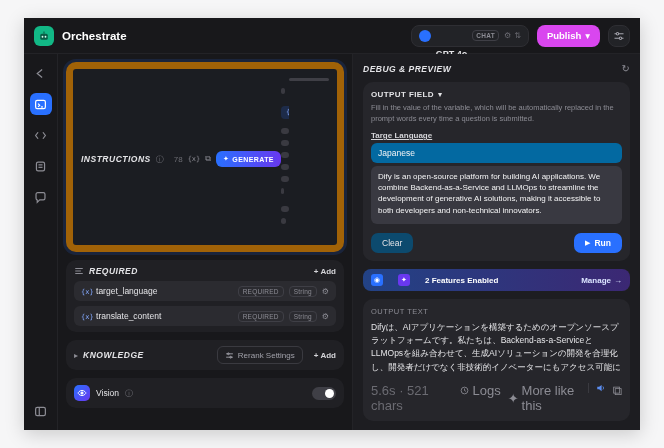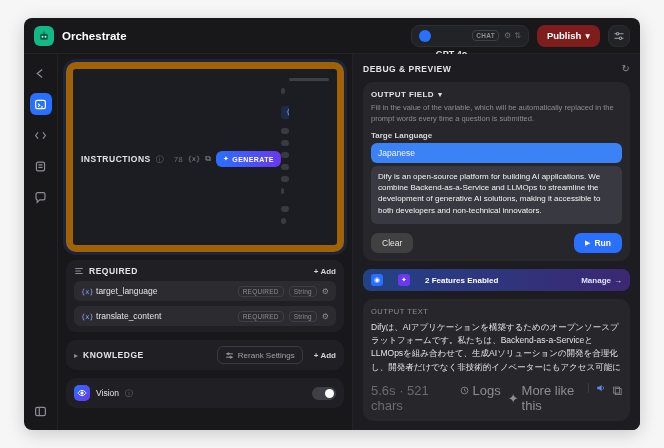--- a/index.html
+++ b/index.html
@@ -1,45 +1,45 @@
 <!DOCTYPE html>
 <html><head>
 <meta charset="utf-8">
 <style>
   * { margin:0; padding:0; box-sizing:border-box; }
   html,body { width:664px; height:448px; background:#f6f6f7; font-family:"Liberation Sans","DejaVu Sans",sans-serif; overflow:hidden; }
   .window { position:absolute; left:24px; top:18px; width:616px; height:412px; background:#18181b;
-            border-radius:8px; box-shadow:0 4px 18px rgba(0,0,0,.18); display:flex; flex-direction:column; overflow:hidden; }
+            border-radius:0; box-shadow:0 4px 18px rgba(0,0,0,.18); display:flex; flex-direction:column; overflow:hidden; }
 
   
   .hdr { height:36px; flex:0 0 36px; display:flex; align-items:center; padding:0 10px; gap:8px; border-bottom:1px solid #232327; }
   .app-icon { width:20px; height:20px; border-radius:6px; background:#12b886; display:flex; align-items:center; justify-content:center; }
   .hdr-title { color:#fff; font-size:11.5px; font-weight:bold; }
   .hdr-spacer { flex:1; }
   .model-pill { display:flex; align-items:center; gap:5px; background:#222327; border:1px solid #2e2e33; border-radius:8px; height:22px; padding:0 7px; cursor:pointer; }
   .model-dot { width:12px; height:12px; border-radius:50%; background:#2970ff; display:inline-block; }
   .model-name { color:#e4e4e7; font-size:9px; font-weight:bold;margin-top:36px; }
   .mode-badge { color:#8c8c94; font-size:6.5px; font-weight:bold; border:1px solid #3f3f46; border-radius:4px; padding:1px 3px; letter-spacing:.3px; }
   .pill-mini { color:#6b6b72; font-size:8px; display:inline-flex; gap:3px; }
-  .publish-btn { display:flex; align-items:center; gap:4px; background:#7f1d1d; color:#fff; border:none; border-radius:8px; height:22px; padding:0 10px; font-size:9.5px; font-weight:bold; cursor:pointer; font-family:inherit; }
+  .publish-btn { display:flex; align-items:center; gap:4px; background:#d946ef; color:#fff; border:none; border-radius:8px; height:22px; padding:0 10px; font-size:9.5px; font-weight:bold; cursor:pointer; font-family:inherit; }
   .hdr-sq-btn { width:22px; height:22px; border-radius:8px; background:#222327; border:1px solid #2e2e33; color:#a1a1aa; display:flex; align-items:center; justify-content:center; cursor:pointer; }
 
   
   .body { flex:1; display:flex; min-height:0; }
   .sidebar { width:34px; flex:0 0 34px; border-right:1px solid #232327; display:flex; flex-direction:column; align-items:center; padding:8px 0 8px; gap:9px; }
   .side-btn { width:22px; height:22px; border-radius:6px; display:flex; align-items:center; justify-content:center; color:#8c8c94; cursor:pointer; }
   .side-btn.active { background:#2970ff; color:#fff; }
   .side-bottom { margin-top:auto; }
 
   .left-panel { width:294px; flex:0 0 294px; display:flex; flex-direction:column; padding:8px; gap:8px; overflow:hidden; }
 
   
   .instr-box { border:7px solid #a16207; box-shadow:0 0 0 3px rgba(41,112,255,.14); border-radius:10px; background:#1b1d22; height:190px; padding:7px 8px 3px; display:flex; flex-direction:row; }
   .instr-head { display:flex; align-items:center; gap:5px; }
-  .sec-title { color:#e4e4e7; font-size:8.5px; font-weight:bold; letter-spacing:.5px; }
+  .sec-title { color:#e4e4e7; font-size:8.5px; font-weight:bold; letter-spacing:.5px;font-style:italic; }
   .info-i { color:#6b6b72; font-size:8px; }
   .instr-count { color:#6b6b72; font-size:8px; }
   .mini-icon { color:#8c8c94; font-size:8px; cursor:pointer; }
   .var-glyph { font-family:"DejaVu Sans Mono",monospace; font-size:7px; }
   .gen-btn { display:flex; align-items:center; gap:3px; background:linear-gradient(90deg,#2970ff,#6938ef); color:#fff; border:none; border-radius:6px; height:16px; padding:0 7px; font-size:7px; font-weight:bold; letter-spacing:.4px; cursor:pointer; font-family:inherit; }
   .instr-content { flex:1; padding-top:6px; overflow:hidden; }
   .skel { height:6px; border-radius:3px; background:#3a3a41; margin:6px 0; }
   .tag-pill { display:inline-flex; align-items:center; gap:3px; background:rgba(41,112,255,.18); color:#84a9ff; border-radius:4px; padding:2px 5px; font-size:7.5px; margin:3px 0; }
   .drag-handle { width:40px; height:3px; border-radius:2px; background:#3f3f46; margin:2px auto 1px; cursor:row-resize; }
 
@@ -58,25 +58,25 @@
   .toggle { margin-left:auto; width:24px; height:13px; border-radius:7px; background:#3f3f46; position:relative; cursor:pointer; }
   .toggle .knob { position:absolute; right:2px; top:2px; width:9px; height:9px; border-radius:50%; background:#fff; }
 
   
   .right-panel { flex:1; background:#1d1d21; border-left:1px solid #232327; display:flex; flex-direction:column; padding:9px 10px; gap:8px; overflow:hidden; }
   .dbg-head { display:flex; align-items:center; }
   .refresh { margin-left:auto; color:#8c8c94; font-size:10px; cursor:pointer; }
   .input-card { background:#26262b; border-radius:10px; padding:8px; }
   .if-title-row { display:flex; align-items:center; gap:4px; color:#e4e4e7; font-size:8px; font-weight:bold; letter-spacing:.4px; cursor:pointer; }
   .if-desc { color:#8c8c94; font-size:7.5px; line-height:1.4; margin-top:4px; }
-  .f-label { color:#d4d4d8; font-size:8px; font-weight:bold; margin-top:7px; }
-  .f-input { margin-top:3px; background:#3b82f6; border-radius:6px; height:20px; display:flex; align-items:center; padding:0 7px; color:#f4f4f5; font-size:8.5px; cursor:text; }
+  .f-label { color:#d4d4d8; font-size:8px; font-weight:bold; margin-top:7px;text-decoration:underline; }
+  .f-input { margin-top:3px; background:#0369a1; border-radius:6px; height:20px; display:flex; align-items:center; padding:0 7px; color:#f4f4f5; font-size:8.5px; cursor:text; }
   .f-textarea { margin-top:3px; background:#393941; border-radius:6px; padding:5px 7px; color:#f4f4f5; font-size:8px; line-height:1.4; height:58px; overflow:hidden; cursor:text; }
   .btn-row { display:flex; align-items:center; justify-content:space-between; margin-top:9px; }
-  .clear-btn { background:#404040; color:#e4e4e7; border:none; border-radius:7px; height:20px; padding:0 11px; font-size:8.5px; cursor:pointer; font-family:inherit; }
+  .clear-btn { background:#0c4a6e; color:#e4e4e7; border:none; border-radius:7px; height:20px; padding:0 11px; font-size:8.5px; cursor:pointer; font-family:inherit; }
   .run-btn { display:flex; align-items:center; gap:4px; background:#2970ff; color:#fff; border:none; border-radius:7px; height:20px; padding:8px 11px; font-size:8.5px; font-weight:bold; cursor:pointer; font-family:inherit; }
   .feature-bar { display:flex; align-items:center; gap:15px; border-radius:8px; height:22px; padding:0 8px;
                  background:linear-gradient(90deg,rgba(41,112,255,.45),rgba(105,56,239,.40)); cursor:pointer; }
   .feat-ic { width:12px; height:12px; border-radius:3px; display:flex; align-items:center; justify-content:center; color:#fff; font-size:7px; }
   .feat-ic.blue { background:#2970ff; } .feat-ic.purple { background:#6938ef; }
   .feat-label { color:#fff; font-size:8px; font-weight:bold; }
   .manage { margin-left:auto; color:#dbe4ff; font-size:8px; font-weight:bold; display:flex; gap:3px; align-items:center; cursor:pointer; }
   .output-card { background:#26262b; border-radius:10px; padding:8px; flex:1; display:flex; flex-direction:column; overflow:hidden; }
   .out-title { color:#8c8c94; font-size:7.5px; font-weight:normal; letter-spacing:.5px; }
   .out-text { color:#e4e4e7; font-size:8.5px; line-height:1.55; margin-top:5px; flex:1; overflow:hidden; }

